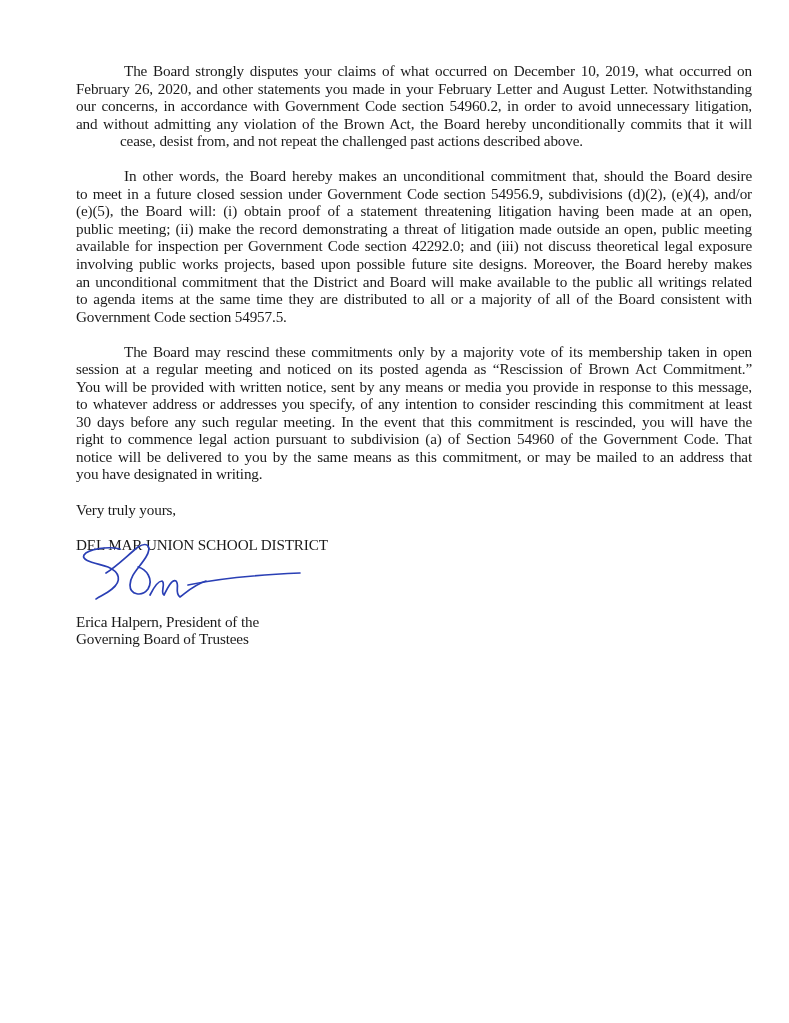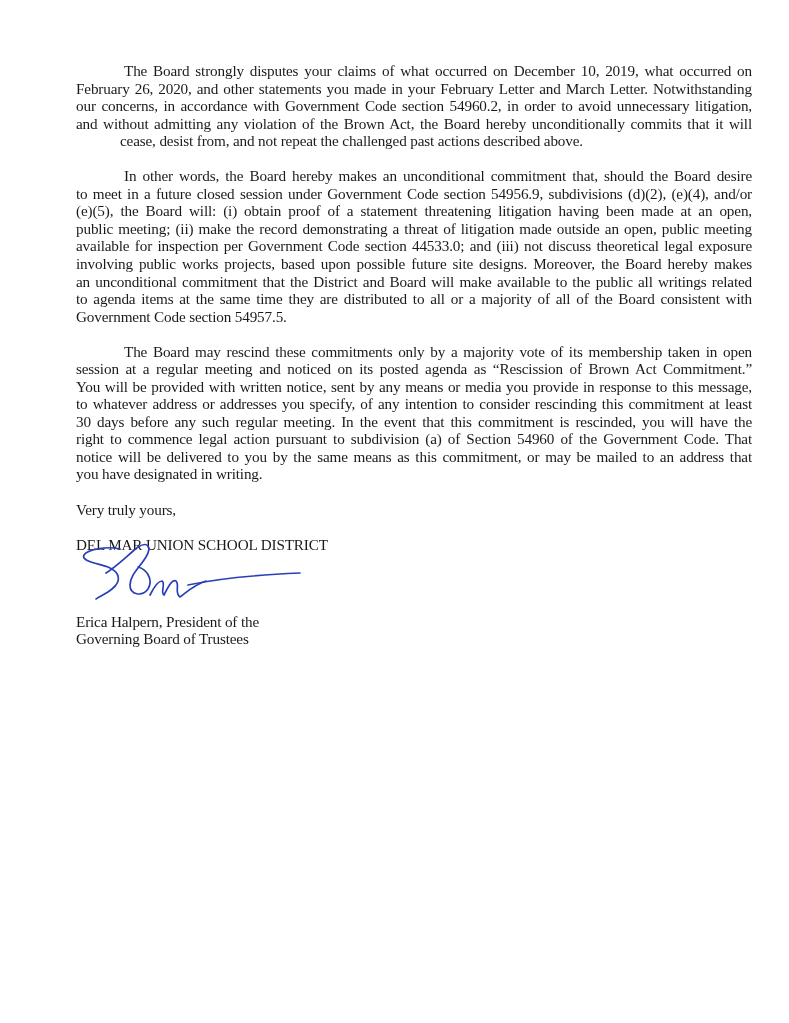--- a/index.html
+++ b/index.html
@@ -72,32 +72,32 @@
   .signer span { display: block; }
 </style>
 </head>
 <body>
 
 <div class="page">
   <div class="content">
 
     <div class="para">
       <span class="line indent" style="white-space: nowrap;">The Board strongly disputes your claims of what occurred on December 10, 2019, what occurred on</span>
-      <span class="line" style="white-space: nowrap;">February 26, 2020, and other statements you made in your February Letter and March Letter.  Notwithstanding</span>
+      <span class="line" style="white-space: nowrap;">February 26, 2020, and other statements you made in your February Letter and August Letter.  Notwithstanding</span>
       <span class="line" style="white-space: nowrap;">our concerns, in accordance with Government Code section 54960.2, in order to avoid unnecessary litigation,</span>
       <span class="line" style="white-space: nowrap;">and without admitting any violation of the Brown Act, the Board hereby unconditionally commits that it will</span>
       <span class="line last" style="white-space: nowrap; margin-left: 44px;">cease, desist from, and not repeat the challenged past actions described above.</span>
     </div>
 
     <div class="para">
       <span class="line indent" style="white-space: nowrap;">In other words, the Board hereby makes an unconditional commitment that, should the Board desire</span>
       <span class="line" style="white-space: nowrap; font-family: Liberation Serif, serif;">to meet in a future closed session under Government Code section 54956.9, subdivisions (d)(2), (e)(4), and/or</span>
       <span class="line" style="white-space: nowrap;">(e)(5), the Board will: (i) obtain proof of a statement threatening litigation having been made at an open,</span>
       <span class="line" style="white-space: nowrap;">public meeting; (ii) make the record demonstrating a threat of litigation made outside an open, public meeting</span>
-      <span class="line" style="white-space: nowrap;">available for inspection per Government Code section 44533.0; and (iii) not discuss theoretical legal exposure</span>
+      <span class="line" style="white-space: nowrap;">available for inspection per Government Code section 42292.0; and (iii) not discuss theoretical legal exposure</span>
       <span class="line" style="white-space: nowrap;">involving public works projects, based upon possible future site designs.  Moreover, the Board hereby makes</span>
       <span class="line" style="white-space: nowrap;">an unconditional commitment that the District and Board will make available to the public all writings related</span>
       <span class="line" style="white-space: nowrap;">to agenda items at the same time they are distributed to all or a majority of all of the Board consistent with</span>
       <span class="line last" style="white-space: nowrap;">Government Code section 54957.5.</span>
     </div>
 
     <div class="para">
       <span class="line indent" style="white-space: nowrap;">The Board may rescind these commitments only by a majority vote of its membership taken in open</span>
       <span class="line" style="white-space: nowrap;">session at a regular meeting and noticed on its posted agenda as “Rescission of Brown Act Commitment.”</span>
       <span class="line" style="white-space: nowrap;">You will be provided with written notice, sent by any means or media you provide in response to this message,</span>

